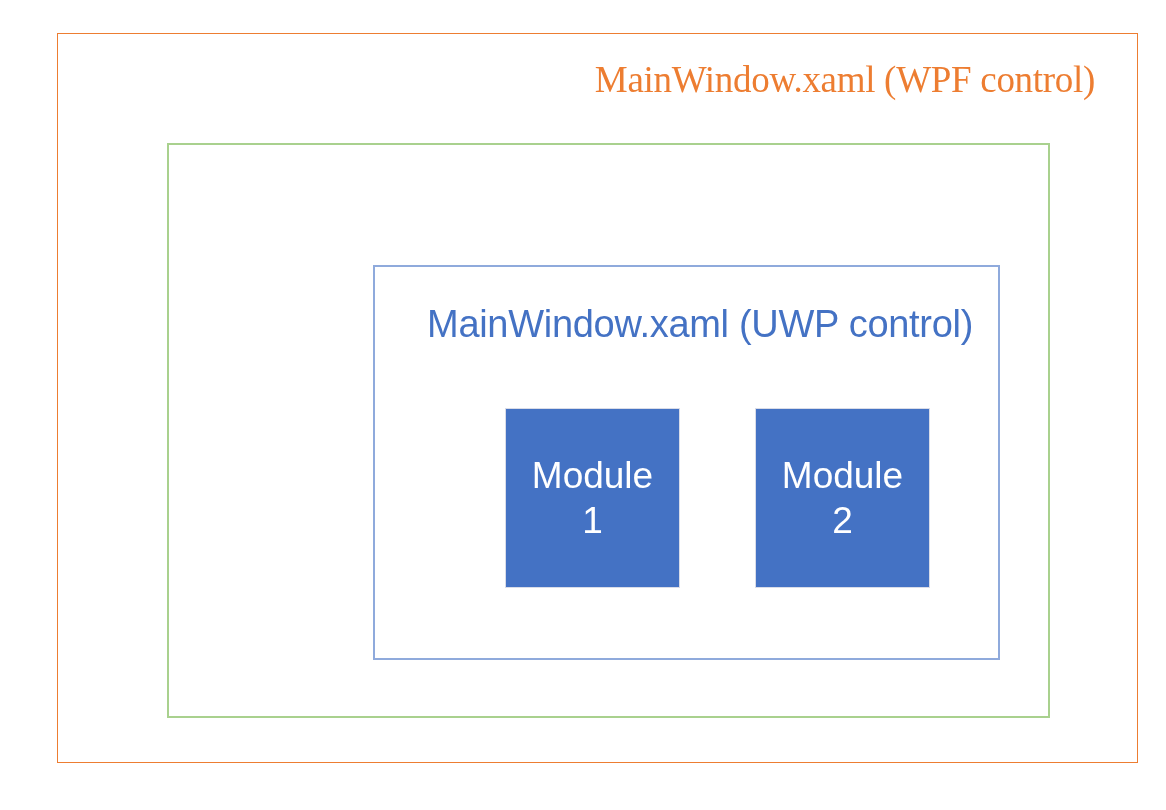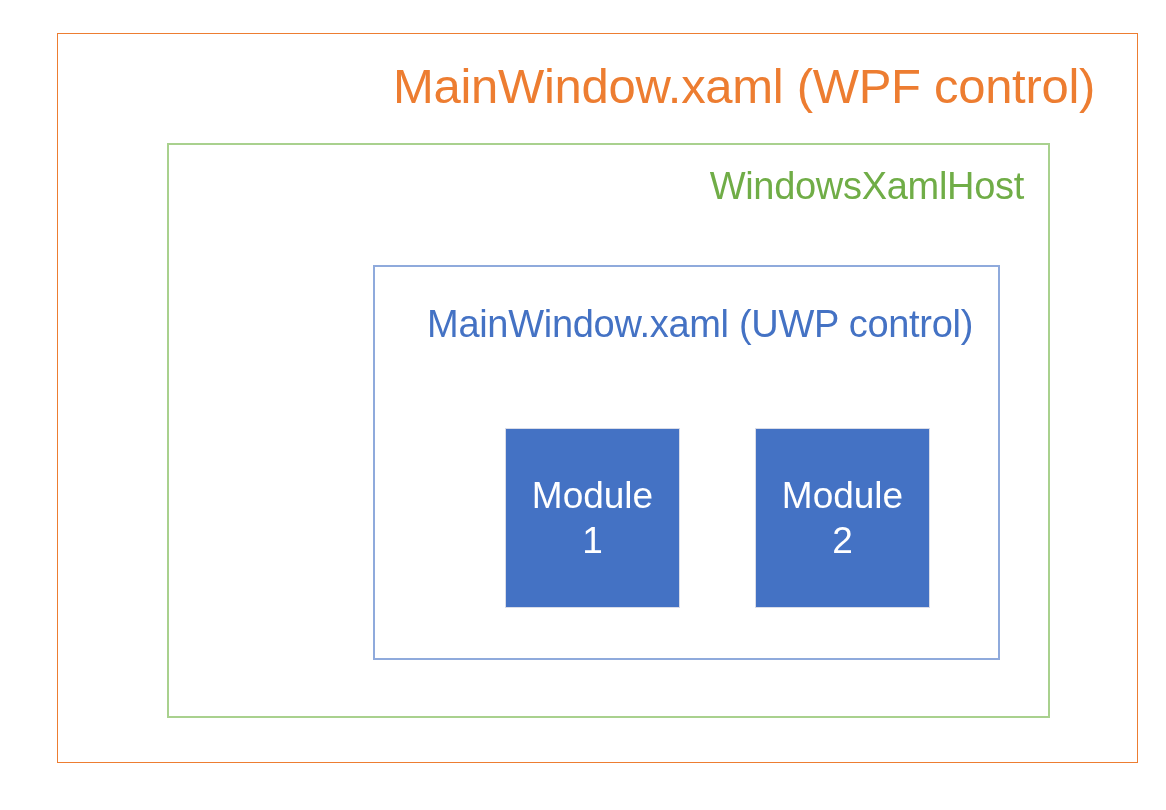--- a/index.html
+++ b/index.html
@@ -30,25 +30,26 @@
     width: 1081px;
     height: 730px;
     box-sizing: border-box;
     border: 1.6px solid #ED7D31;
     background: #ffffff;
   }
   .outer-title {
     position: absolute;
     right: 42px;
     top: 27px;
-    font-size: 49px;
+    font-size: 37px;
     line-height: 1.05;
     color: #ED7D31;
     white-space: nowrap;
     letter-spacing: -0.3px;
+    font-family: Liberation Serif, serif;
   }
 
   
   .middle-box {
     position: absolute;
     left: 109px;   
     top: 109px;    
     width: 883px;  
     height: 575px; 
     box-sizing: border-box;
@@ -88,21 +89,20 @@
     letter-spacing: -0.3px;
   }
 
   
   .modules-row {
     position: absolute;
     left: 0;
     top: 0;
     width: 100%;
     height: 100%;
-    margin-top: 20px;
   }
   .module-box {
     position: absolute;
     top: 141px;     
     width: 175px;
     height: 180px;
     background: #4472C4;
     border: 1.5px solid #D9DCE8;
     box-sizing: border-box;
     display: flex;
@@ -121,21 +121,20 @@
 </style>
 </head>
 <body>
 
 <div id="diagram-canvas">
 
   <div class="outer-box">
     <div class="outer-title">MainWindow.xaml (WPF control)</div>
 
     <div class="middle-box">
-      <div class="middle-title">WindowsXamlHost</div>
 
       <div class="inner-box">
         <div class="inner-title">MainWindow.xaml (UWP control)</div>
 
         <div class="modules-row">
           <div class="module-box module-1">
             <span class="module-name">Module</span>
             <span class="module-index">1</span>
           </div>
 

